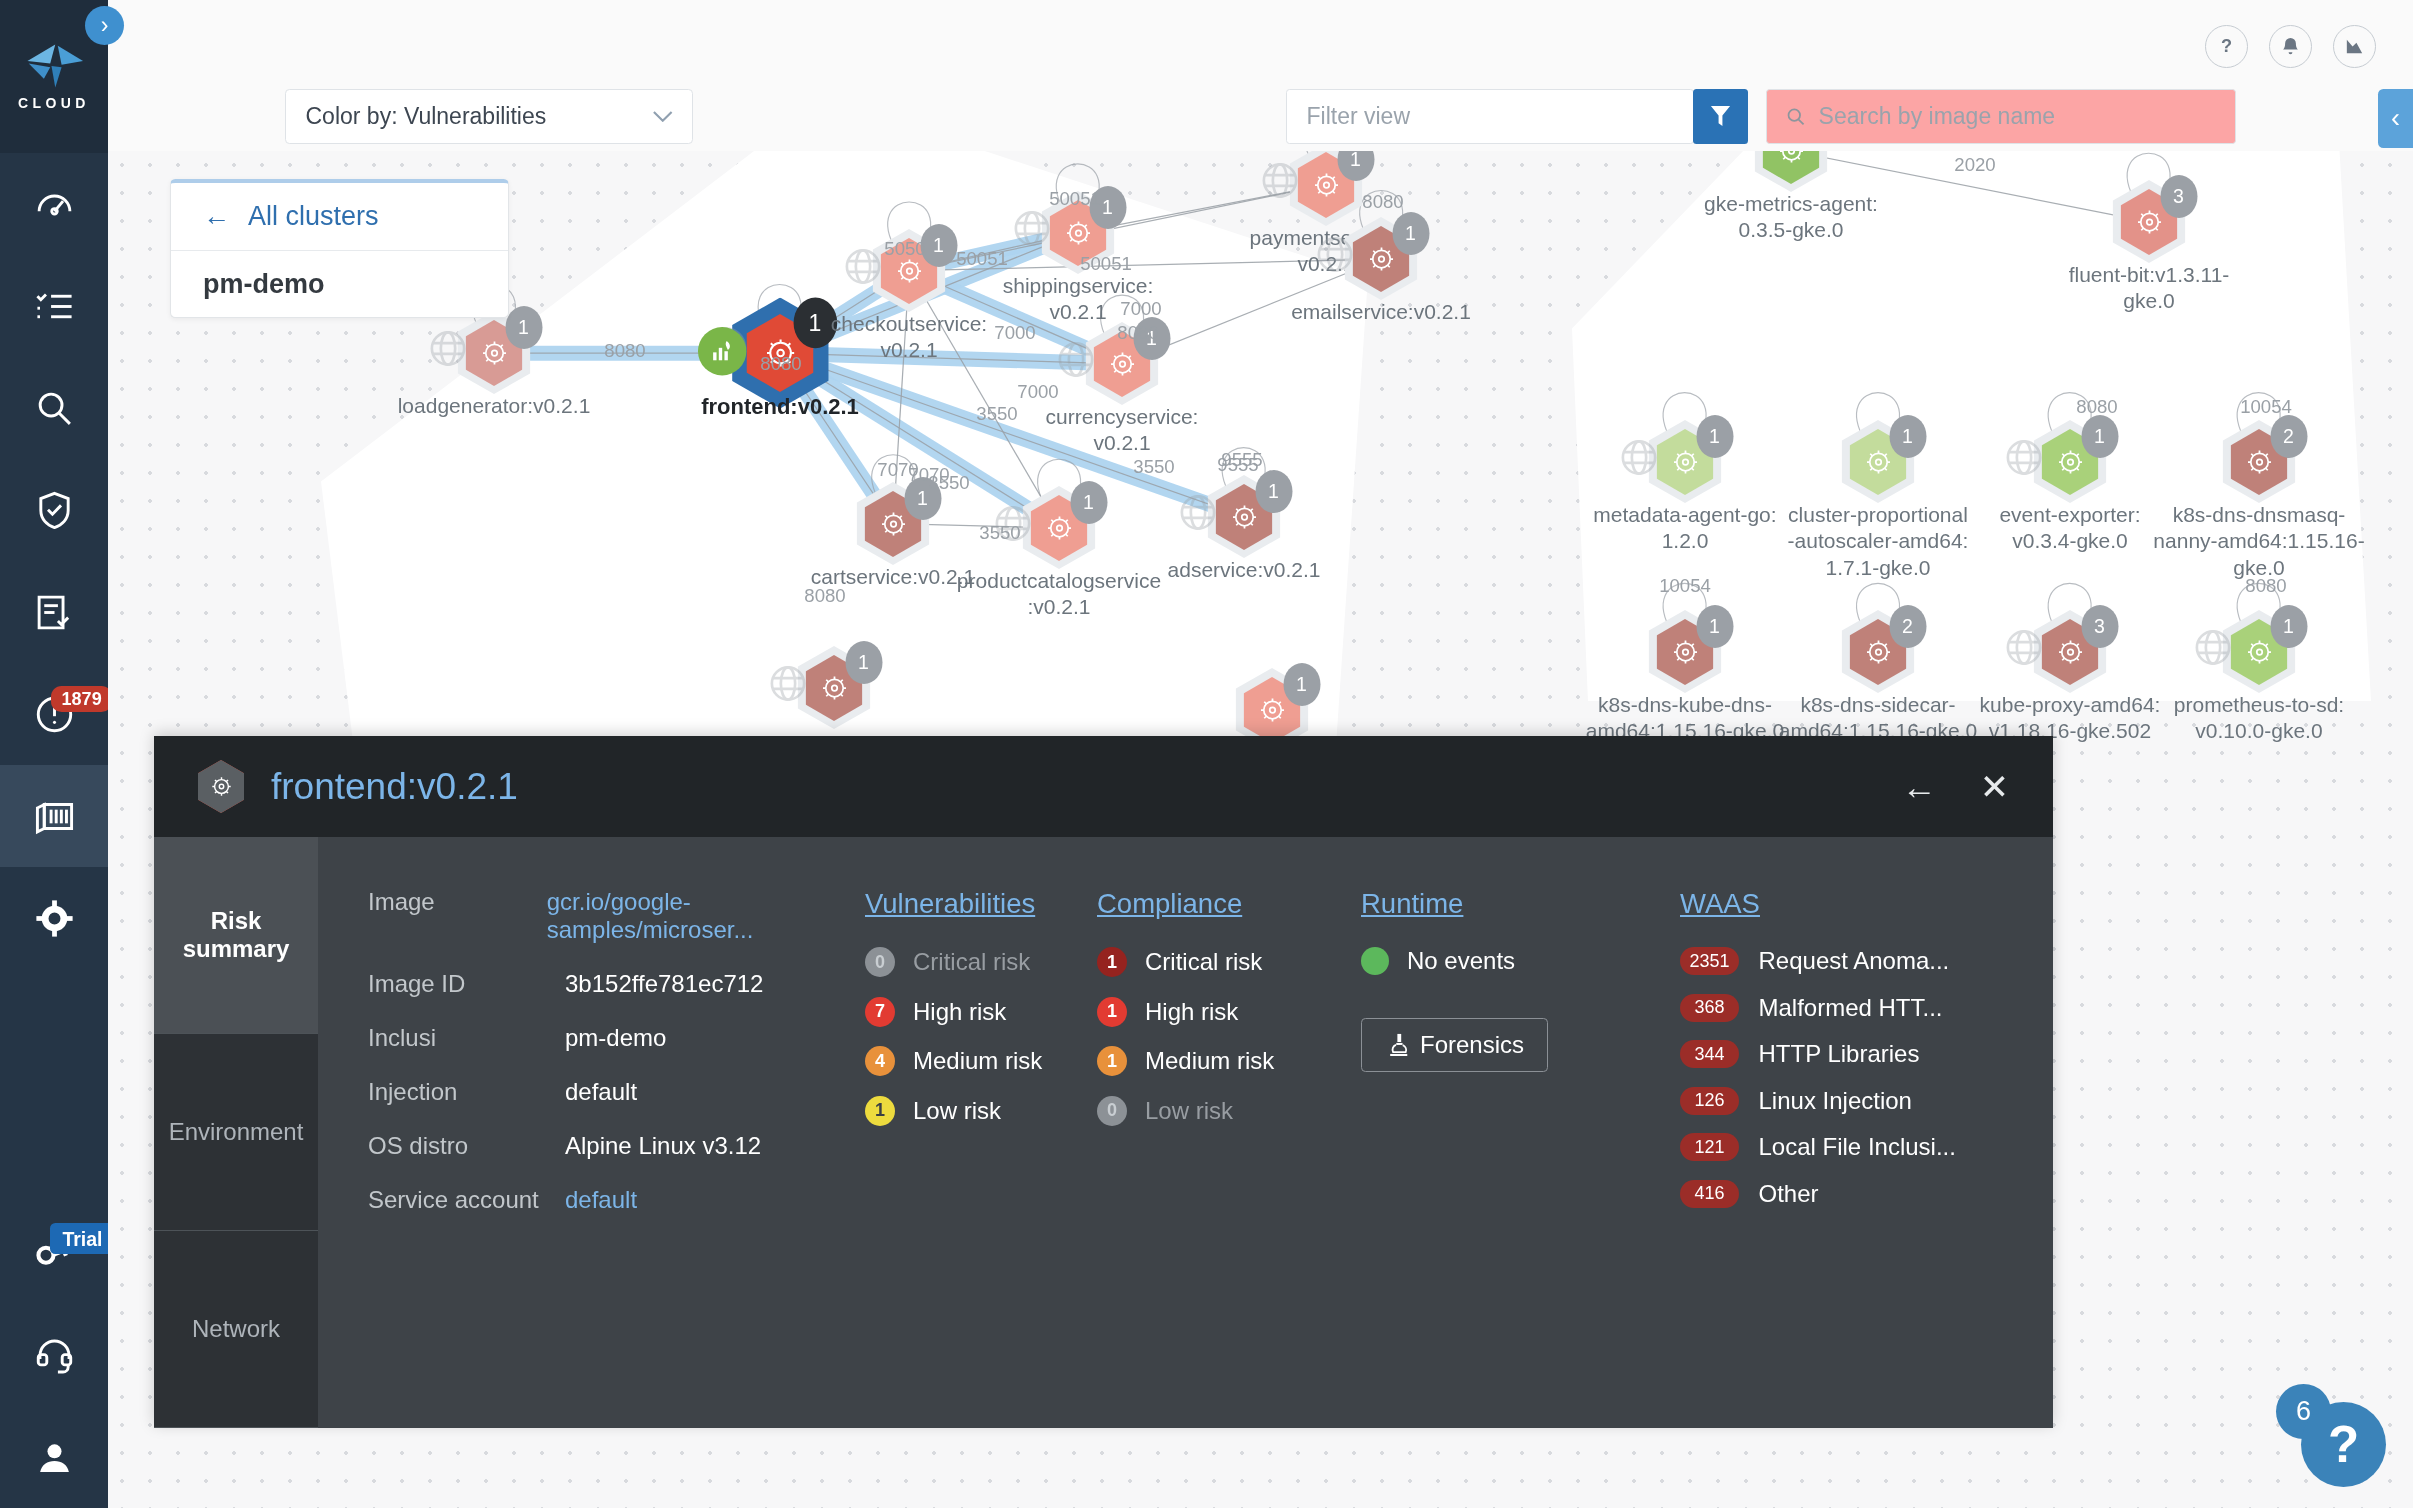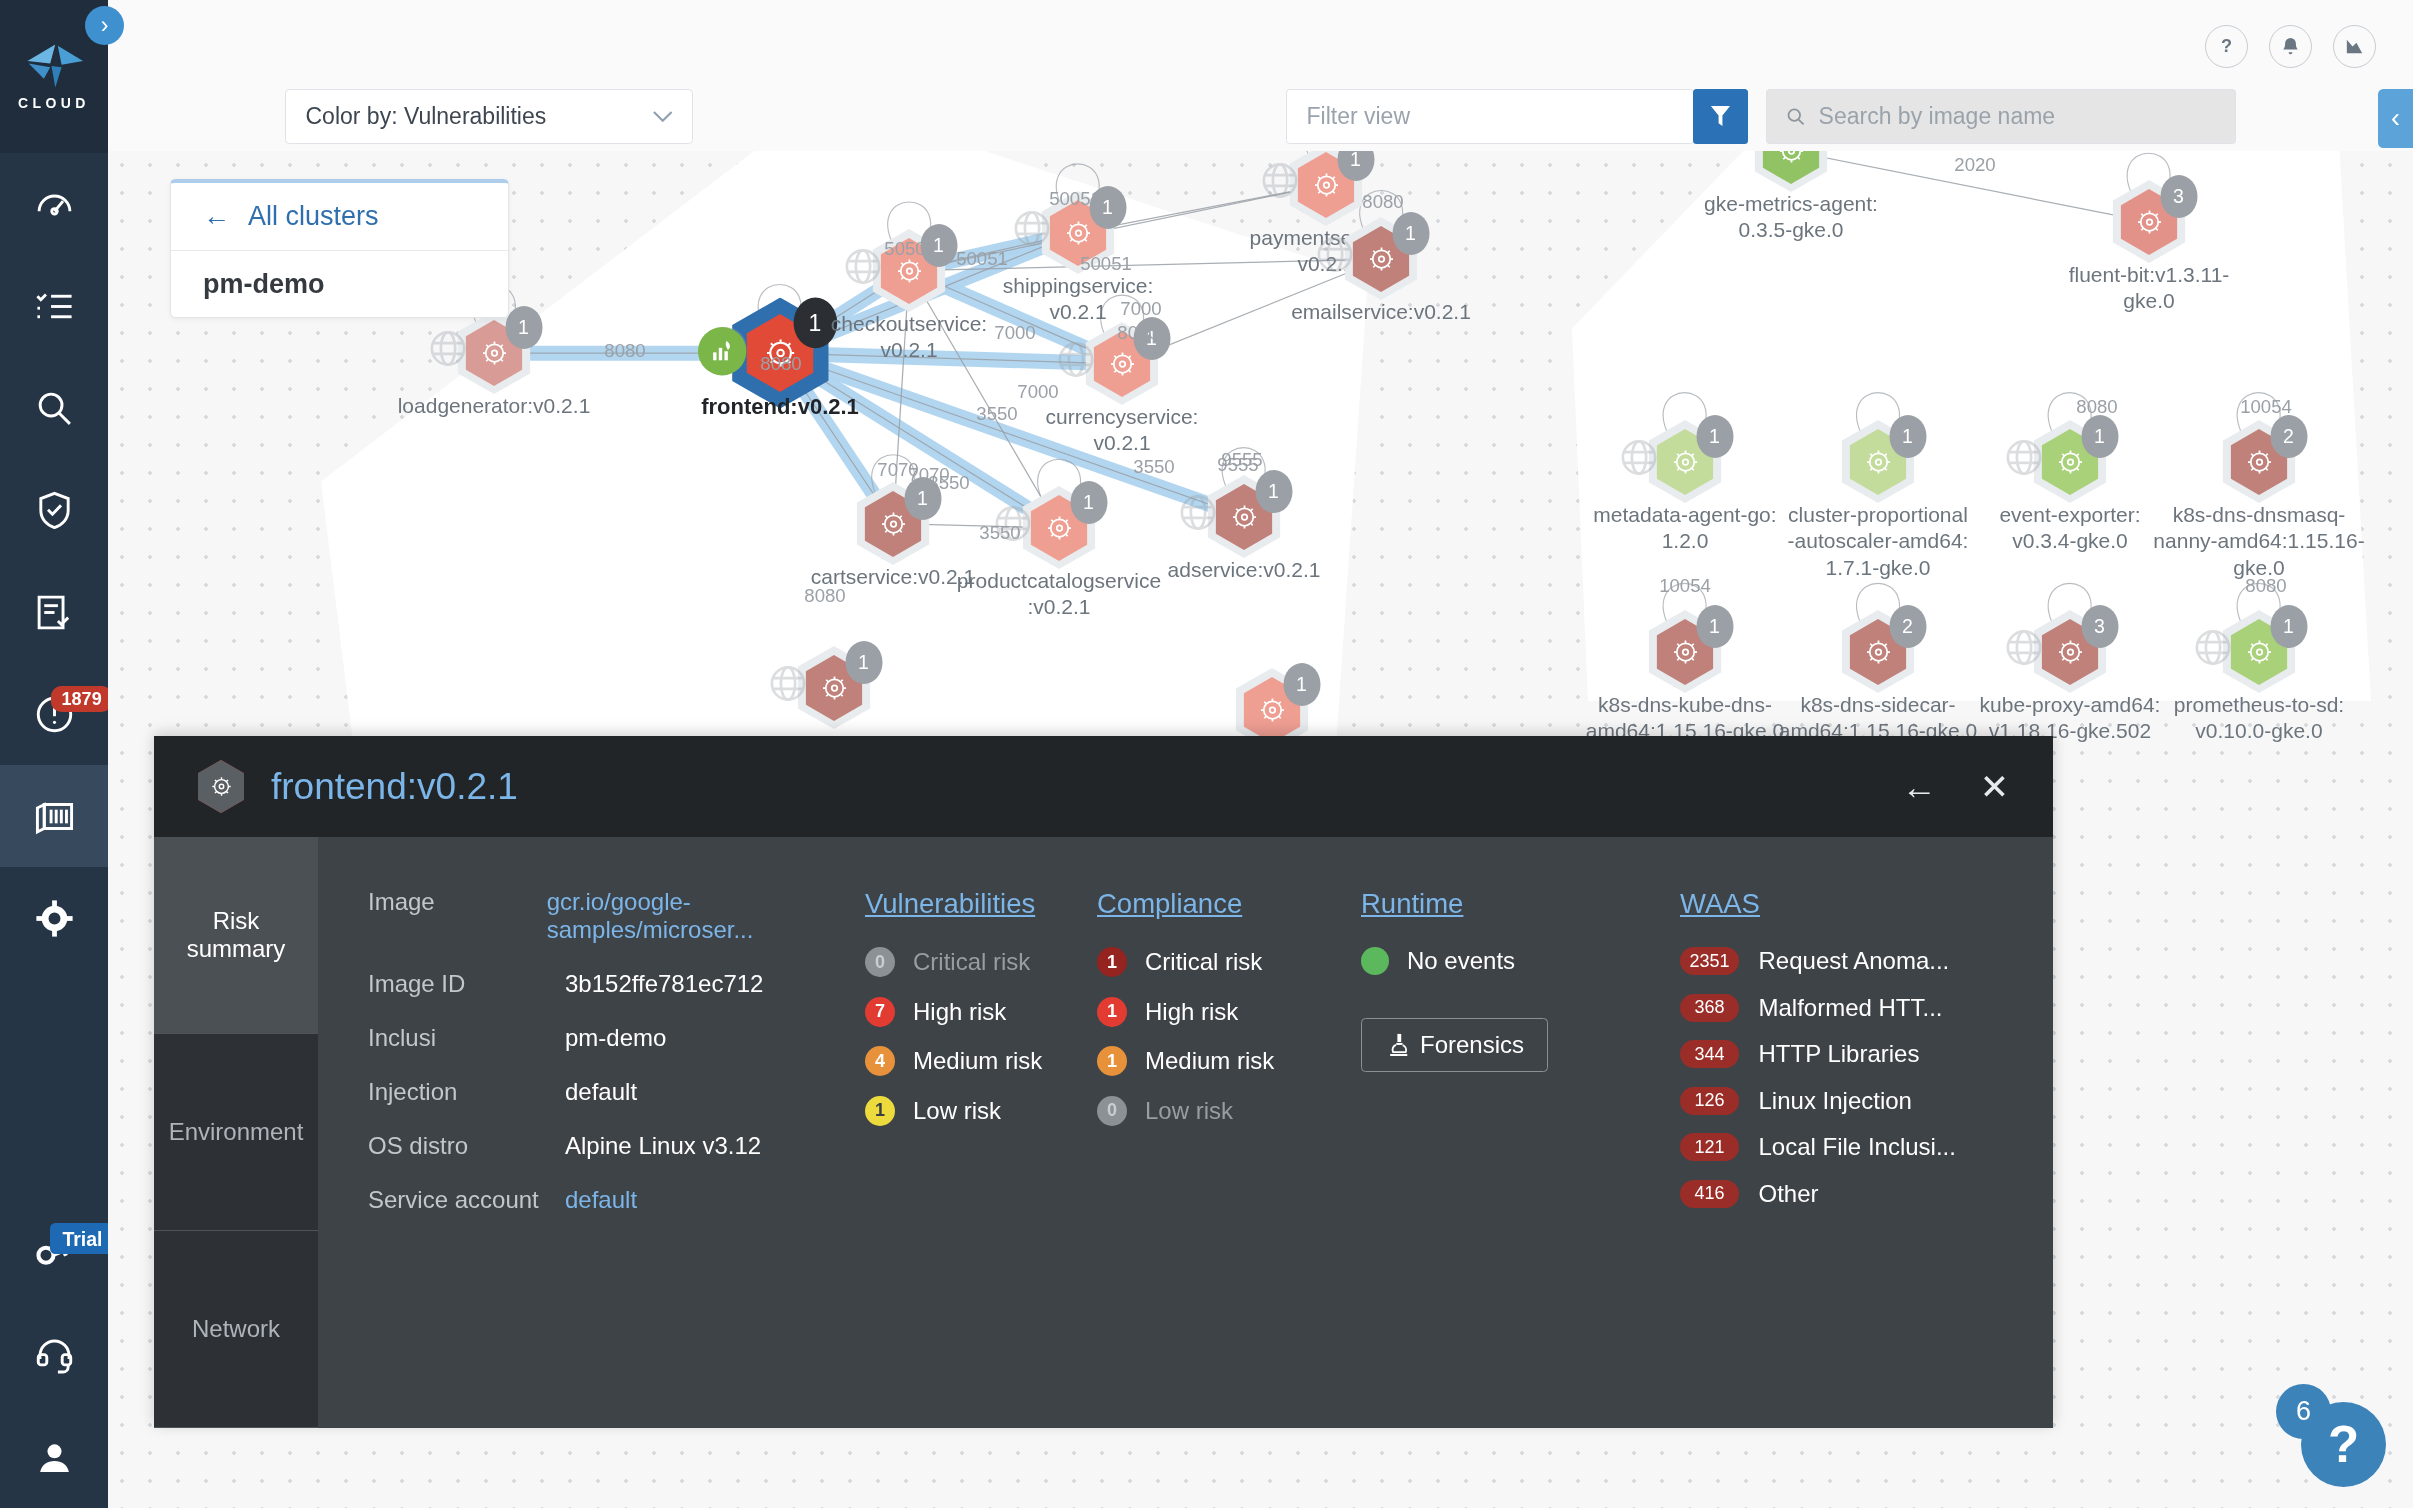--- a/index.html
+++ b/index.html
@@ -85,21 +85,21 @@
   }
   .filterbox input::placeholder { color: #9aa3ac; }
   .filterbtn {
     position: absolute; right: 665px; top: 89px; width: 55px; height: 55px;
     background: #2a72b5; border-radius: 3.5px; cursor: pointer;
     display: flex; align-items: center; justify-content: center;
   }
   .filterbtn svg { width: 23px; height: 25px; fill: #fff; }
   .searchbox {
     position: absolute; right: 177px; top: 89px; width: 470px; height: 55px;
-    background: #e5e5e5; border: 0.9px solid #dfe3e7; border-radius: 3.5px;
+    background: #fca5a5; border: 0.9px solid #dfe3e7; border-radius: 3.5px;
     display: flex; align-items: center; padding: 0 18px; gap: 12.4px;
   }
   .searchbox svg { width: 23px; height: 23px; stroke: #8d959d; stroke-width: 2; fill: none; }
   .searchbox input {
     border: 0; outline: 0; font-size: 23px; color: #3d4651; width: 100%;
     font-family: "Liberation Sans", sans-serif; background: transparent;
   }
   .searchbox input::placeholder { color: #9aa3ac; }
   .collapse-tab {
     position: absolute; right: 0; top: 89px; width: 35px; height: 59px;
@@ -209,21 +209,21 @@
   .panel-actions { display: flex; gap: 43px; align-items: center; }
   .panel-actions div { color: #e7eaec; font-size: 35px; cursor: pointer; line-height: 1; }
 
   .panel-body { display: flex; height: 591px; }
   .tabstrip { width: 188px; display: flex; flex-direction: column; }
   .tab {
     flex: 1; display: flex; align-items: center; justify-content: center;
     font-size: 24px; color: #aeb4ba; cursor: pointer; text-align: center;
     border-bottom: 0.9px solid #4d5358; padding: 0 9px;
   }
-  .tab.active { background: #4b5055; color: #fff; font-weight: 400; }
+  .tab.active { background: #4b5055; color: #fff; font-weight: 700; }
   .tab:not(.active) { background: #2d3135; }
   .panel-main { flex: 1; display: flex; padding: 51px 0 0 50px; }
 
   .col-summary { width: 497px; }
   .srow { display: flex; margin-bottom: 26px; }
   .skey { width: 197px; font-size: 24px; color: #c2c7cb; }
   .sval { font-size: 24px; color: #fff; }
   .sval.link { color: #7cb5e8; }
   .col-vuln { width: 232px; }
   .col-comp { width: 264px; }

